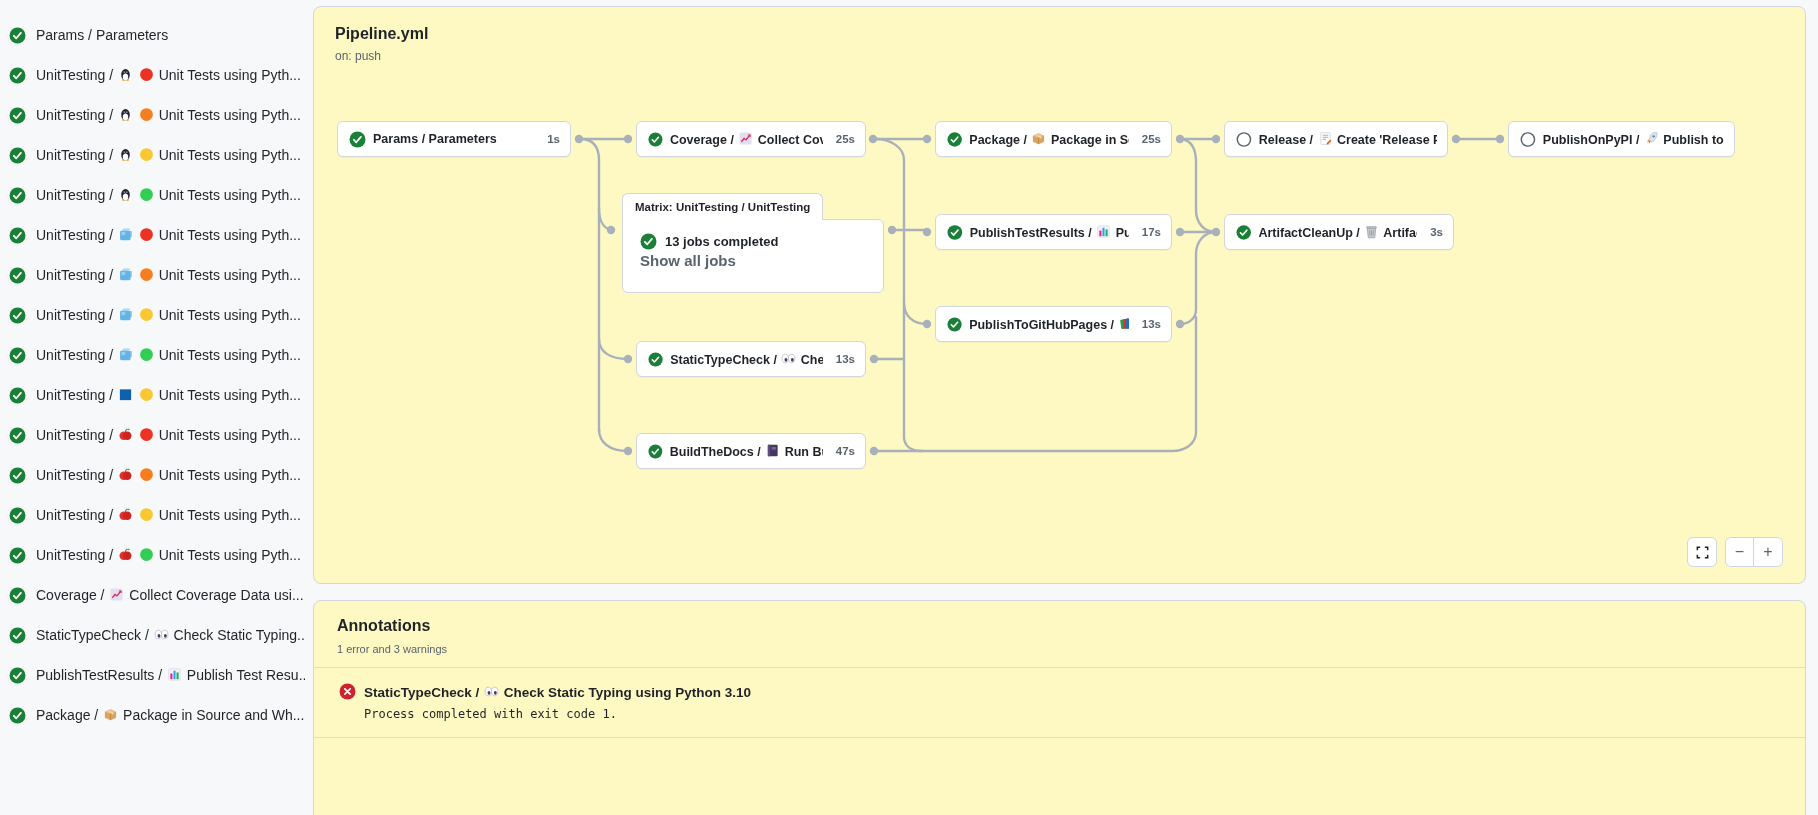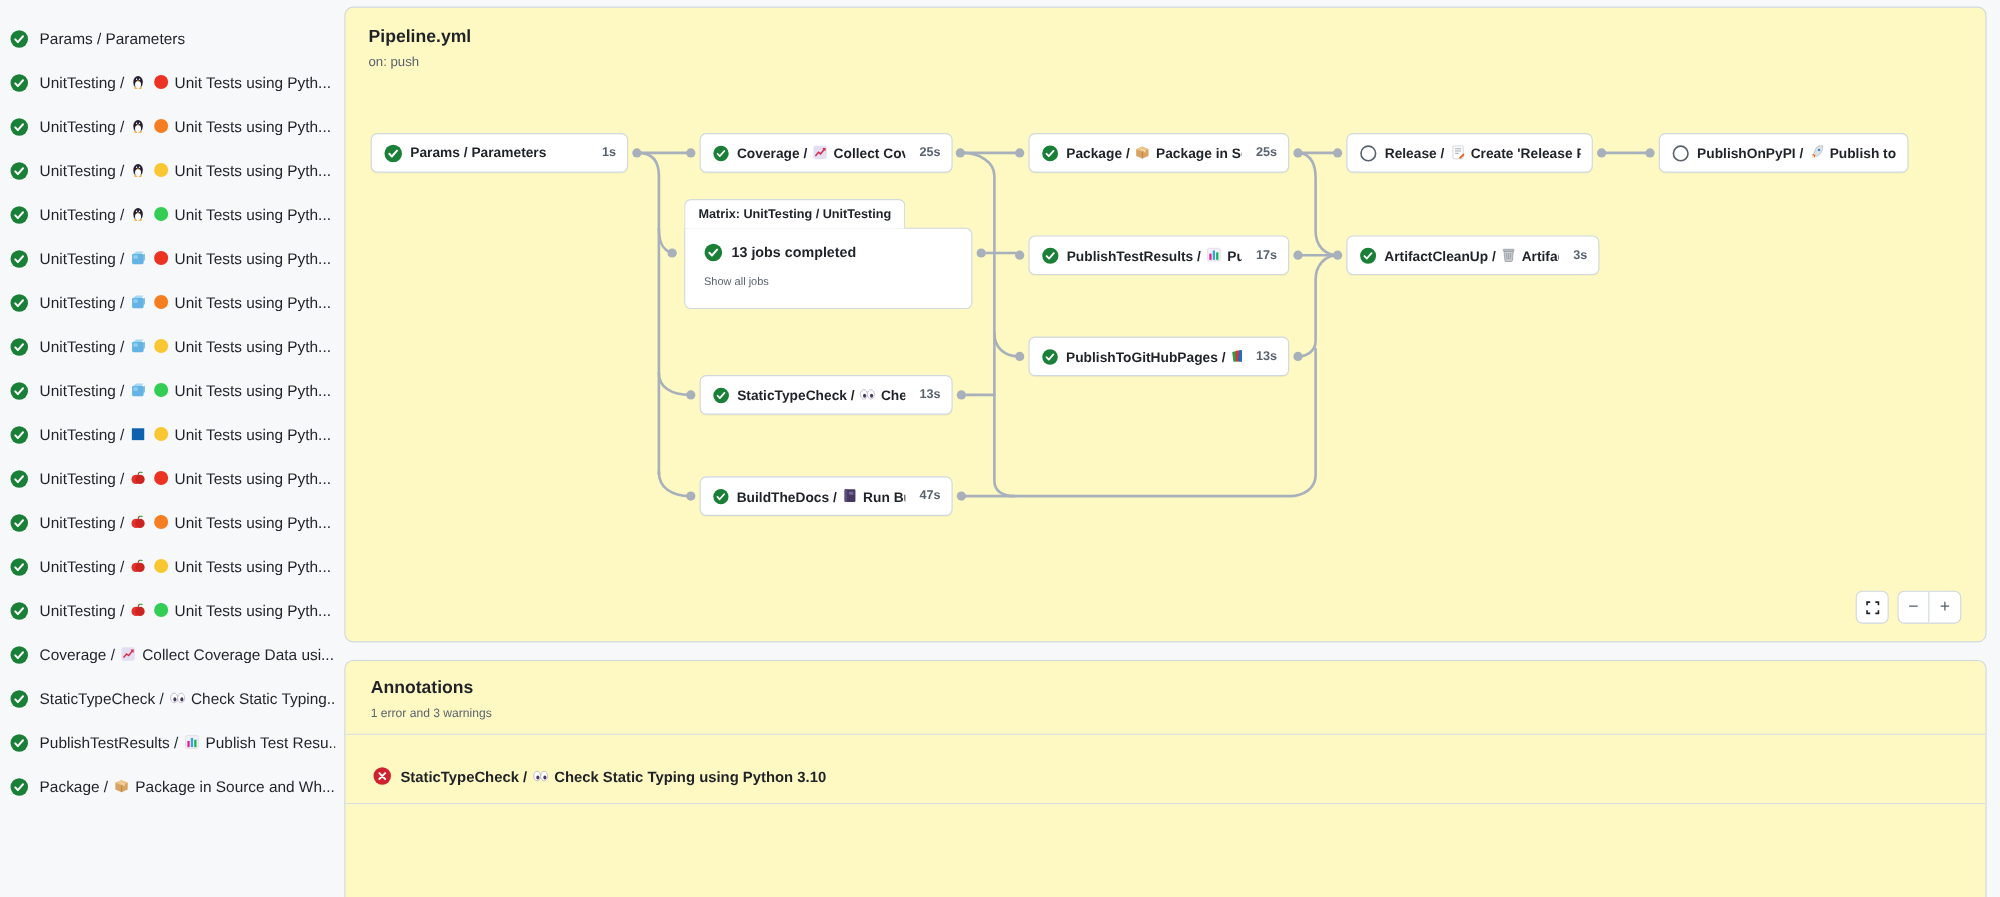--- a/index.html
+++ b/index.html
@@ -30,44 +30,44 @@
   #graph { position:absolute; left:0; top:0; width:100%; height:100%; }
   #edges { position:absolute; left:0; top:0; pointer-events:none; }
   .node { position:absolute; height:36px; background:#fff; border:1px solid #d0d7de;
     border-radius:6px; display:flex; align-items:center; padding:0 10px 0 11px; gap:7px;
     font-size:12.5px; font-weight:600; color:#1f2328; white-space:nowrap; overflow:hidden;
     box-shadow:0 1px 0 rgba(27,31,36,.04); cursor:pointer; }
   .node .nlabel { overflow:hidden; white-space:nowrap; flex:1 1 auto; }
   .node .dur { margin-left:auto; padding-left:6px; font-weight:700; font-size:11.5px; color:#59636e; flex:0 0 auto; }
 
   
-  #matrix { position:absolute; left:308px; top:174px; width:262px; height:80px; cursor:pointer; }
+  #matrix { position:absolute; left:308px; top:186px; width:262px; height:80px; cursor:pointer; }
   #matrix-tab { position:absolute; left:0; top:0; height:27px; padding:0 12px; display:flex; align-items:center;
     background:#fff; border:1px solid #d0d7de; border-bottom:none; border-radius:6px 6px 0 0;
     font-size:11.5px; font-weight:600; white-space:nowrap; z-index:2; }
   #matrix-body { position:absolute; left:0; top:26px; width:262px; height:74px; background:#fff;
     border:1px solid #d0d7de; border-radius:0 6px 6px 6px; padding:13px 0 0 17px; z-index:1; }
   #matrix-status { display:flex; align-items:center; gap:8px; font-size:13px; font-weight:600;text-align:right; }
-  #matrix-link { margin-top:13px; margin-left:0; font-size:10px; color:#59636e; cursor:pointer; }
+  #matrix-link { margin-top:2px; margin-left:0; font-size:15px; color:#59636e; cursor:pointer;font-weight:bold; }
 
   
   #graph-controls { position:absolute; right:22px; bottom:16px; display:flex; gap:8px; align-items:center; }
   .gbtn { width:30px; height:30px; background:#fff; border:1px solid #d0d7de; border-radius:6px;
     display:flex; align-items:center; justify-content:center; cursor:pointer; color:#59636e; }
   .gbtn svg { width:15px; height:15px; }
   #zoom-group { display:flex; background:#fff; border:1px solid #d0d7de; border-radius:6px; overflow:hidden; }
   #zoom-group .zbtn { width:28px; height:28px; display:flex; align-items:center; justify-content:center;
     font-size:16px; color:#59636e; cursor:pointer; }
   #zoom-group .zbtn:first-child { border-right:1px solid #d0d7de; }
 
   
   #ann-title { position:absolute; left:23px; top:16px; font-size:16px; font-weight:700; }
   #ann-summary { position:absolute; left:23px; top:42px; font-size:11px; color:#59636e; }
   #ann-list { position:absolute; left:0; top:66px; width:100%; }
-  .ann-row { border-top:1px solid #d8dee4; padding:29px 0 16px 25px; }
+  .ann-row { border-top:1px solid #d8dee4; padding:15px 0 16px 25px; }
   .ann-head { display:flex; align-items:center; gap:8px; font-size:13.5px; font-weight:700; cursor:pointer; }
   .ann-head .status { width:17px; height:17px; }
   .ann-detail { margin:7px 0 0 25px; font-family:"DejaVu Sans Mono","Liberation Mono",monospace;
     font-size:12px; color:#1f2328; }
 </style>
 </head>
 <body>
 
 <div id="sidebar">
     <div class="srow">
@@ -577,17 +577,18 @@
               <path d="M5.5 5.5l5 5M10.5 5.5l-5 5" stroke="#fff" stroke-width="1.6" stroke-linecap="round"></path>
             </svg>
           </span>
           <span>StaticTypeCheck / <span class="emoji"><svg viewBox="0 0 16 16">
                 <ellipse cx="4.6" cy="8" rx="3.4" ry="4.6" fill="#fff" stroke="#b9b4c7" stroke-width=".8"></ellipse>
                 <ellipse cx="11.4" cy="8" rx="3.4" ry="4.6" fill="#fff" stroke="#b9b4c7" stroke-width=".8"></ellipse>
                 <ellipse cx="5.3" cy="9.4" rx="1.5" ry="2" fill="#47395f"></ellipse>
                 <ellipse cx="12.1" cy="9.4" rx="1.5" ry="2" fill="#47395f"></ellipse>
               </svg></span> Check Static Typing using Python 3.10</span>
         </div>
+        <div class="ann-detail">Process completed with exit code 1.</div>
       </div>
       <div class="ann-row">
       </div>
     </div>
 </div>
 
 </body></html>

